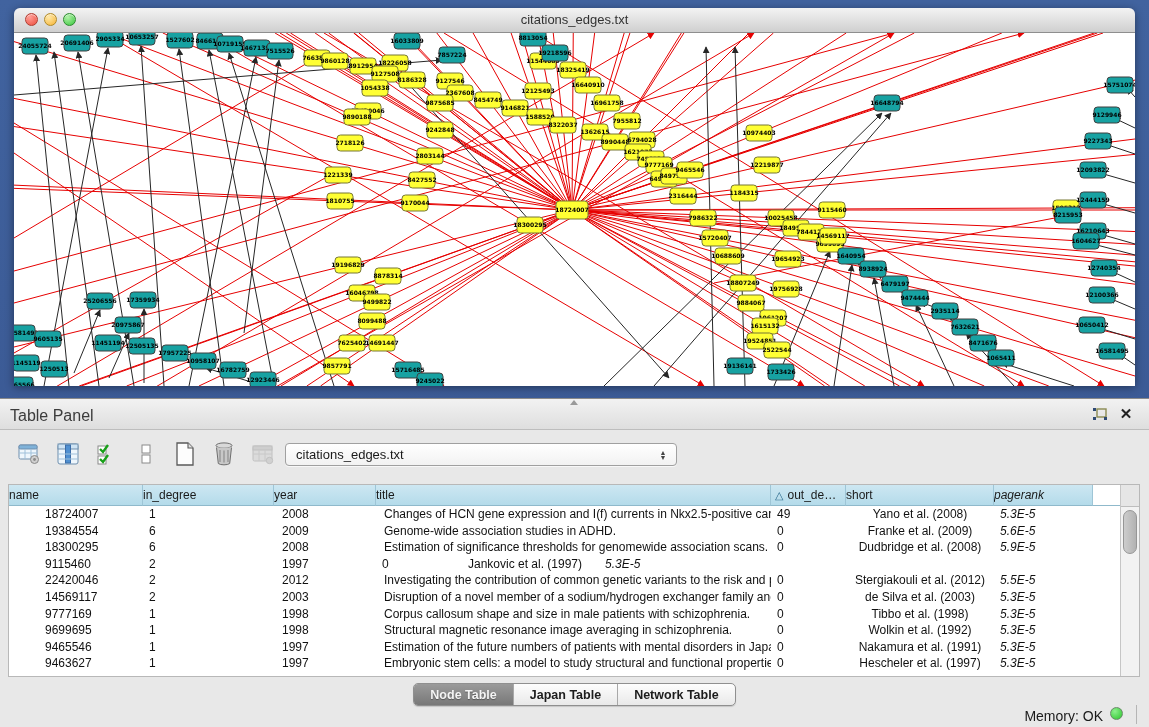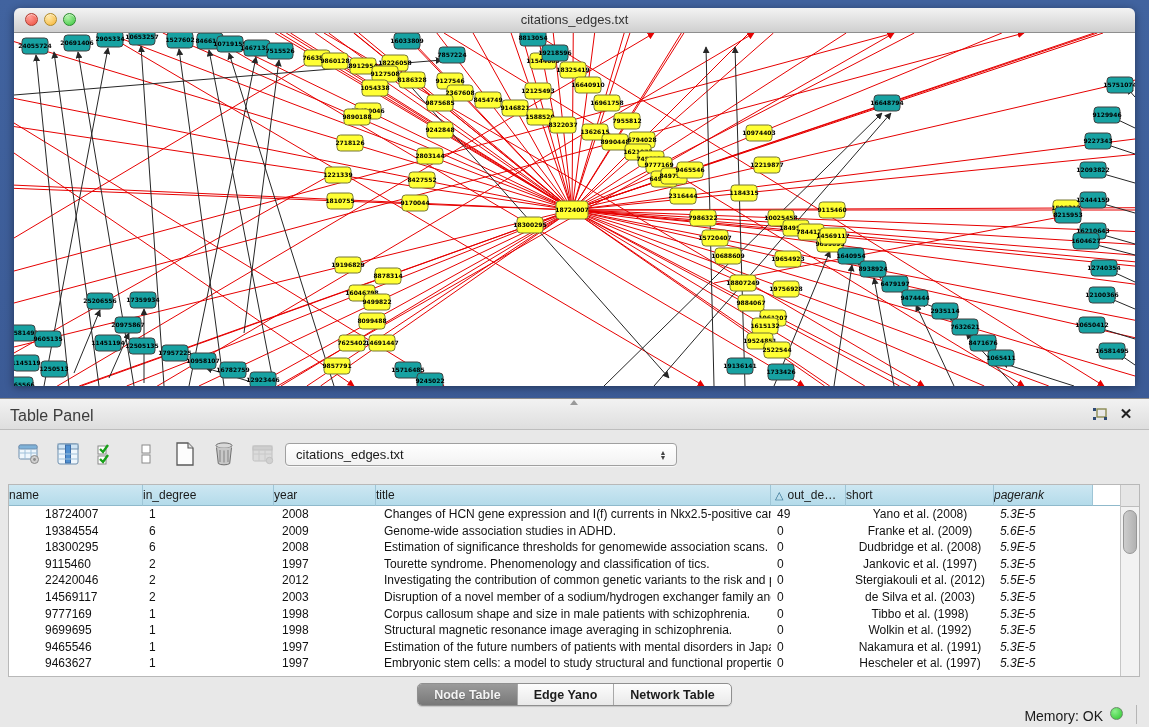--- a/index.html
+++ b/index.html
@@ -672,21 +672,20 @@
             <div class="td c2">2008</div>
             <div class="td c3">Estimation of significance thresholds for genomewide association scans.</div>
             <div class="td c4">0</div>
             <div class="td c5">Dudbridge et al. (2008)</div>
             <div class="td c6">5.9E-5</div>
           </div>
           <div class="tr">
             <div class="td c0">9115460</div>
             <div class="td c1">2</div>
             <div class="td c2">1997</div>
-            <div class="td c3">Tourette syndrome. Phenomenology and classification of tics.</div>
             <div class="td c4">0</div>
             <div class="td c5">Jankovic et al. (1997)</div>
             <div class="td c6">5.3E-5</div>
           </div>
           <div class="tr">
             <div class="td c0">22420046</div>
             <div class="td c1">2</div>
             <div class="td c2">2012</div>
             <div class="td c3">Investigating the contribution of common genetic variants to the risk and pathogen…</div>
             <div class="td c4">0</div>
@@ -741,21 +740,21 @@
         </div>
       <div class="vscroll">
         <div class="corner"></div>
         <div class="thumb"></div>
       </div>
     </div>
 
     <div class="tabs-row">
       <div class="seg-control" id="seg-control">
           <div class="seg active">Node Table</div>
-          <div class="seg">Edge Yano</div>
+          <div class="seg">Japan Table</div>
           <div class="seg">Network Table</div>
         </div>
     </div>
 
     <div class="statusbar">
       <div class="mem">Memory: OK</div>
       <div class="mem-dot"></div>
       <div class="status-div"></div>
     </div>
   </div>

